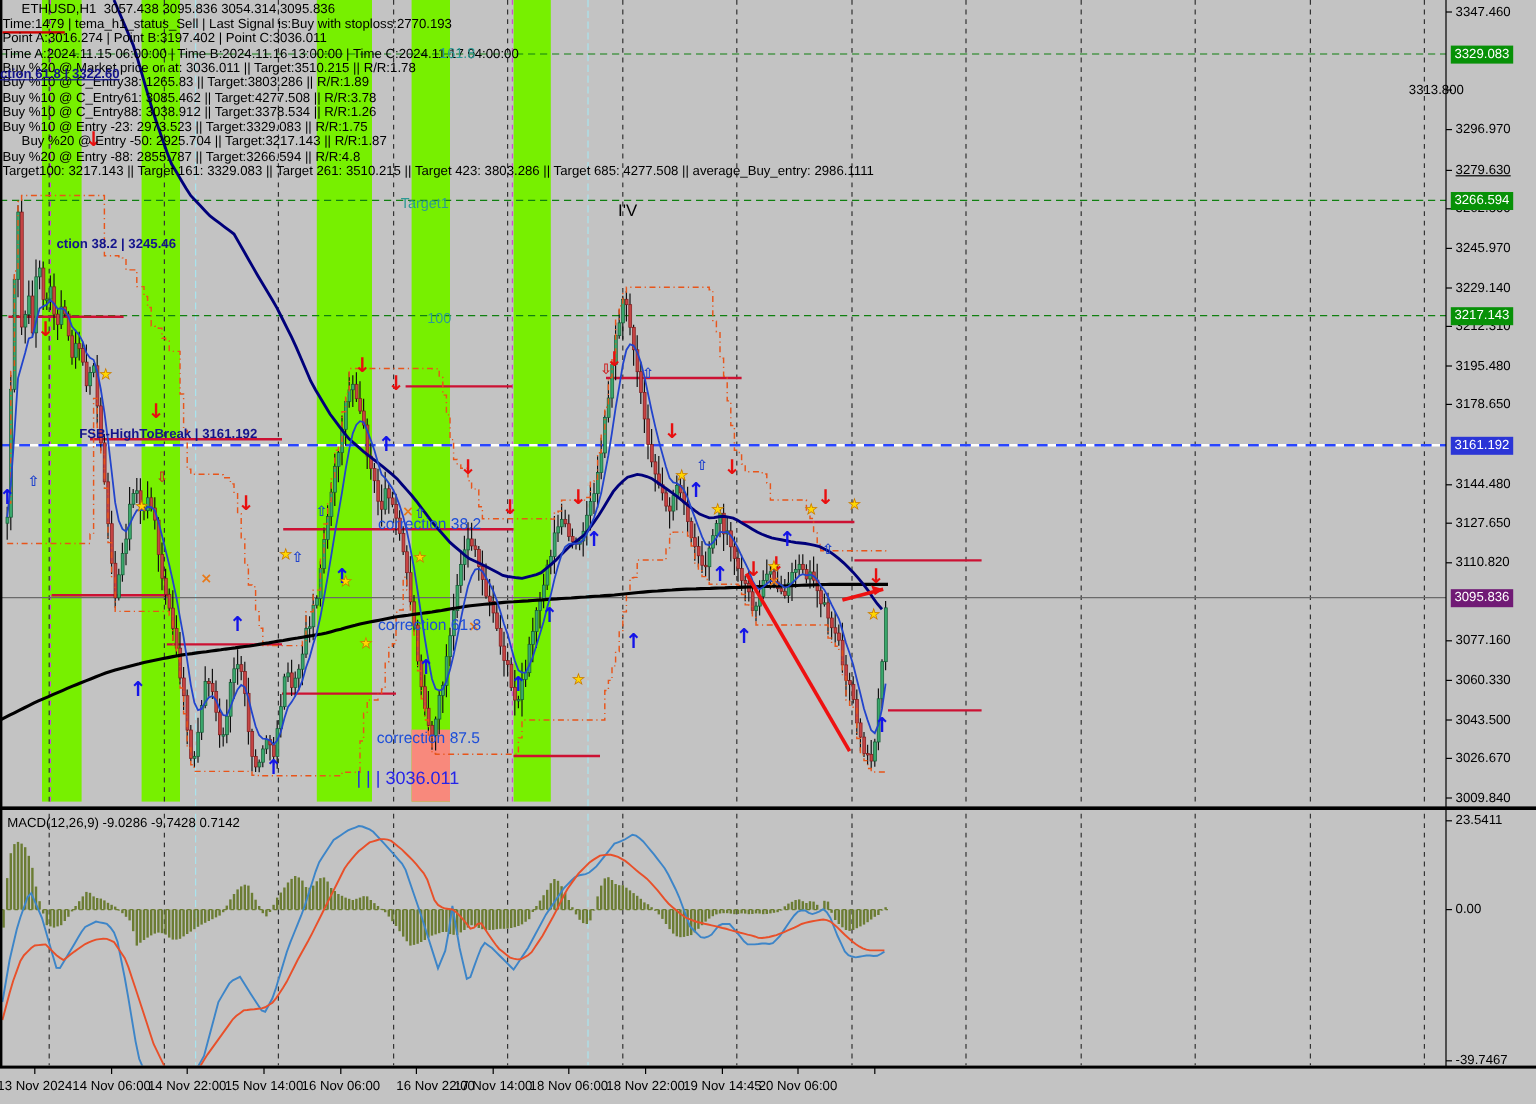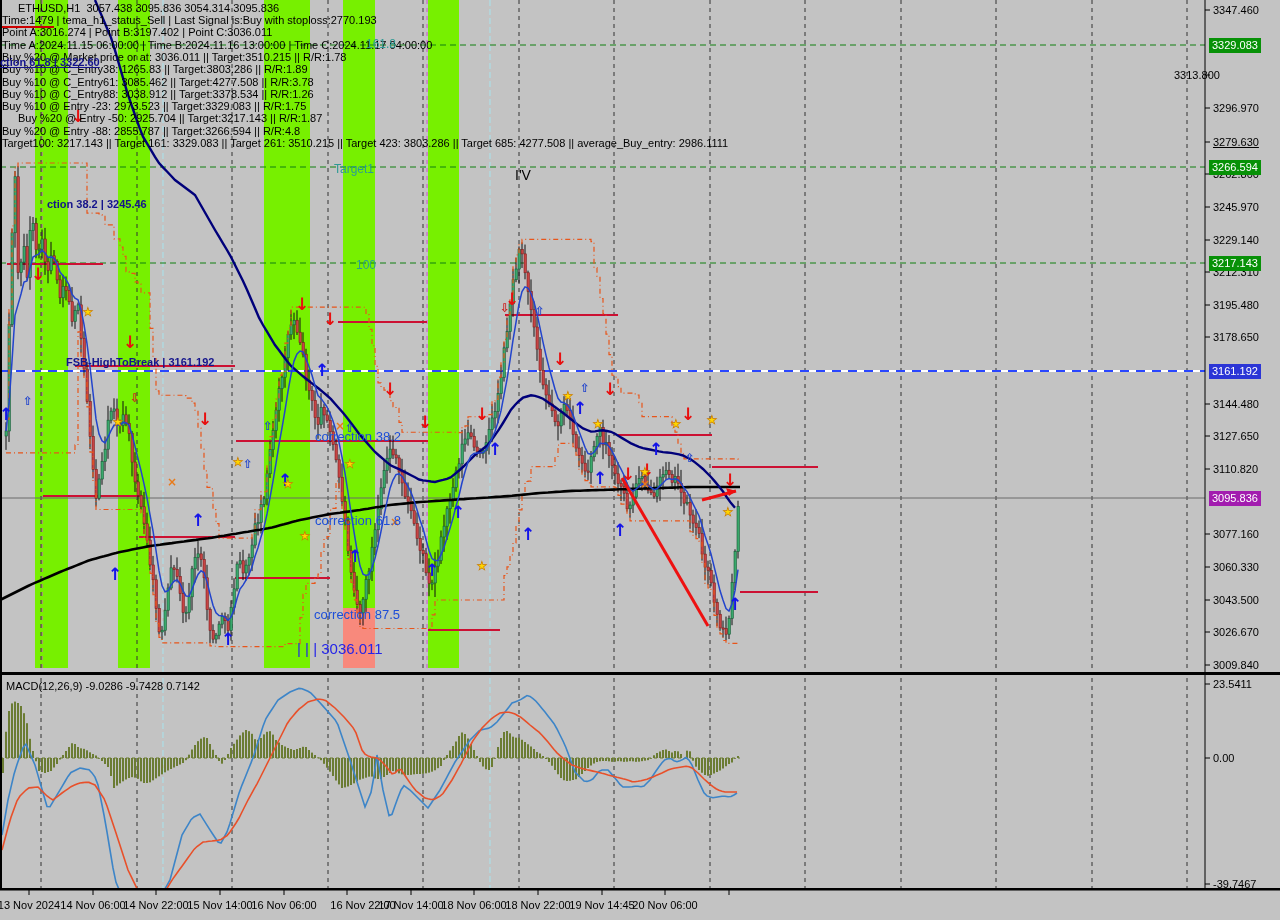--- a/index.html
+++ b/index.html
@@ -976,21 +976,21 @@
       <div class="lbl axis" style="left: 1213px; top: 464px;">3110.820</div>
       <div class="lbl axis" style="left: 1213px; top: 529px;">3077.160</div>
       <div class="lbl axis" style="left: 1213px; top: 562px;">3060.330</div>
       <div class="lbl axis" style="left: 1213px; top: 595px;">3043.500</div>
       <div class="lbl axis" style="left: 1213px; top: 627px;">3026.670</div>
       <div class="lbl axis" style="left: 1213px; top: 660px;">3009.840</div>
       <div class="badge" style="left: 1209px; top: 38px; background: rgb(7, 145, 7);">3329.083</div>
       <div class="badge" style="left: 1209px; top: 160px; background: rgb(7, 145, 7);">3266.594</div>
       <div class="badge" style="left: 1209px; top: 256px; background: rgb(7, 145, 7);">3217.143</div>
       <div class="badge" style="left: 1209px; top: 364px; background: rgb(43, 53, 214);">3161.192</div>
-      <div class="badge" style="left: 1209px; top: 491px; background: #a21caf;">3095.836</div>
+      <div class="badge" style="left: 1209px; top: 491px; background: #701a75;">3095.836</div>
       <div class="lbl axis" style="left: 1213px; top: 679px;">23.5411</div>
       <div class="lbl axis" style="left: 1213px; top: 753px;">0.00</div>
       <div class="lbl axis" style="left: 1213px; top: 879px;">-39.7467</div>
       <div class="tlabel" style="left: 29px; top: 899px;">13 Nov 2024</div>
       <div class="tlabel" style="left: 93px; top: 899px;">14 Nov 06:00</div>
       <div class="tlabel" style="left: 156px; top: 899px;">14 Nov 22:00</div>
       <div class="tlabel" style="left: 220px; top: 899px;">15 Nov 14:00</div>
       <div class="tlabel" style="left: 284px; top: 899px;">16 Nov 06:00</div>
       <div class="tlabel" style="left: 347px; top: 899px; margin-left: 16px;">16 Nov 22:00</div>
       <div class="tlabel" style="left: 411px; top: 899px;">17 Nov 14:00</div>

